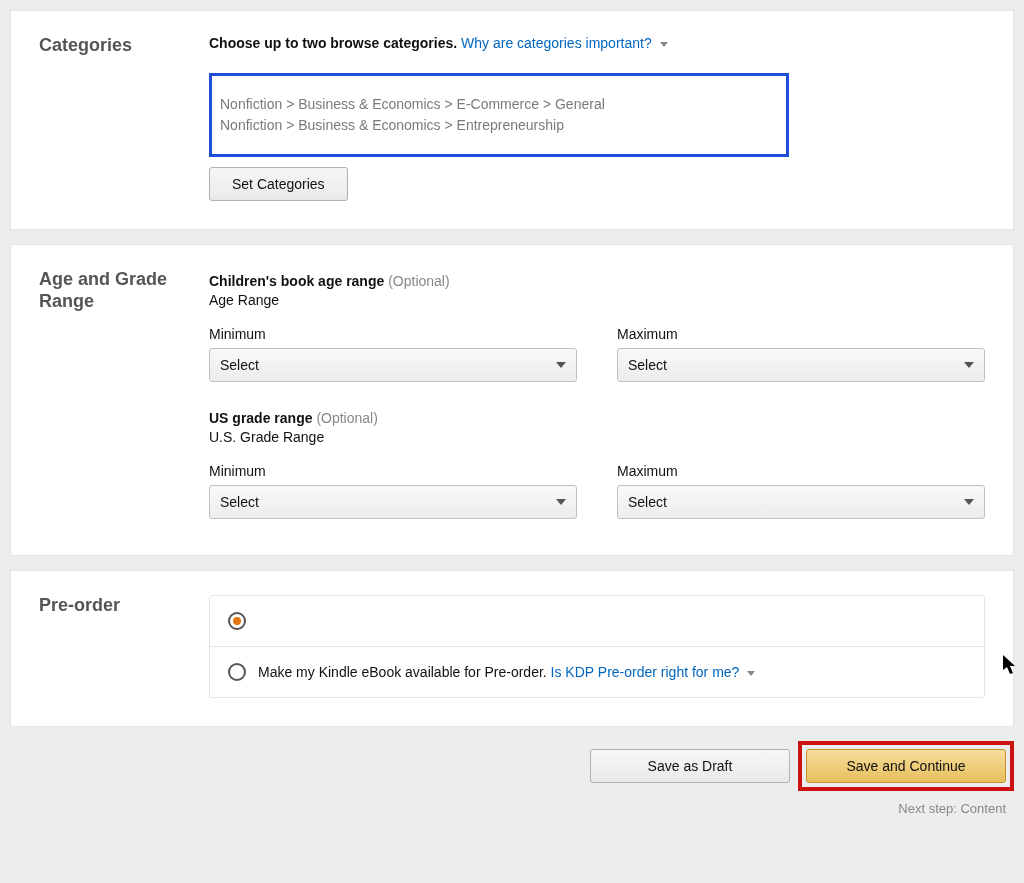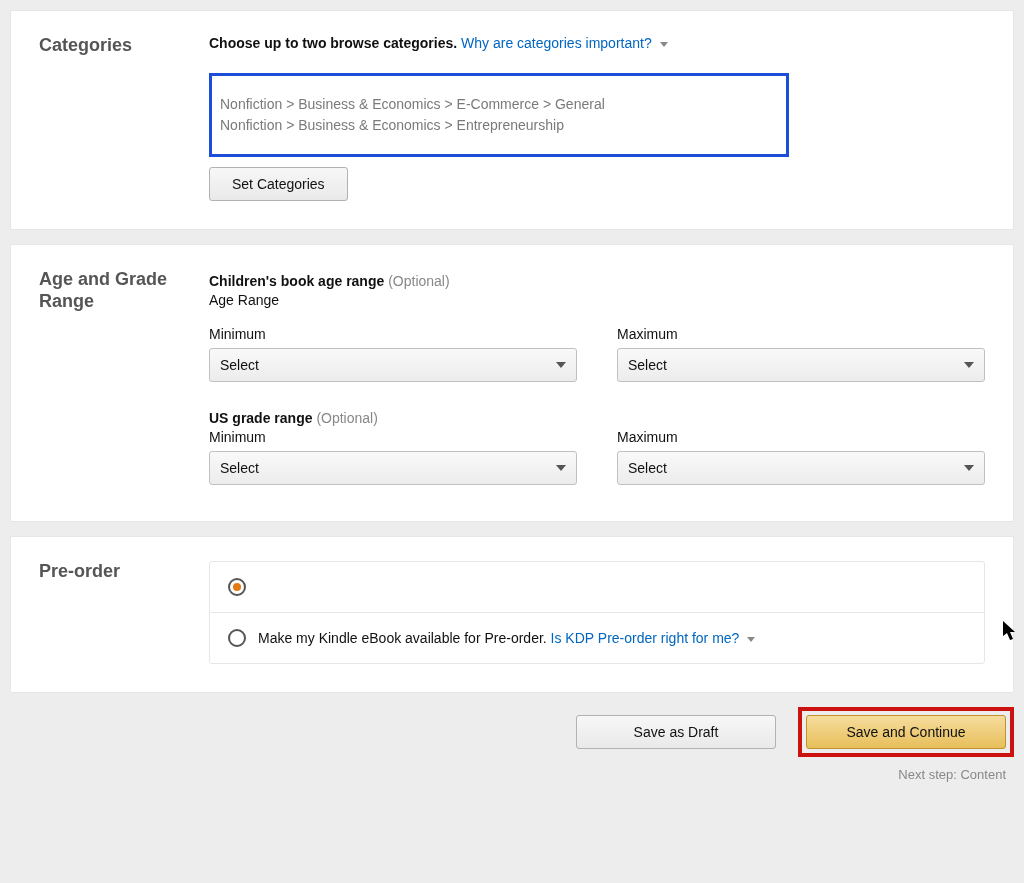--- a/index.html
+++ b/index.html
@@ -152,21 +152,21 @@
     background: #e47911;
     border-radius: 50%;
   }
   .radio-label { font-weight: 700; }
   .radio-label.unchecked { font-weight: 400; }
   .footer {
     margin: 6px 10px 10px 10px;
     display: flex;
     justify-content: flex-end;
     align-items: center;
-    gap: 22px;
+    gap: 8px;
   }
   .red-frame {
     border: 4px solid #cc1111;
     padding: 4px;
     display: inline-flex;
   }
   .next-step {
     text-align: right;
     margin: 4px 18px 14px 10px;
     color: #888;
@@ -230,20 +230,21 @@
             <span>Select</span>
             <span class="chev"></span>
           </div>
         </div>
       </div>
 
       <div class="sub-heading" style="margin-top:28px;">
         <span>US grade range</span>
         <span class="optional">(Optional)</span>
       </div>
+      <div class="sub2">U.S. Grade Range</div>
 
       <div class="field-cols" style="margin-bottom:8px;">
         <div class="field-col">
           <div class="field-label">Minimum</div>
           <div class="select">
             <span>Select</span>
             <span class="chev"></span>
           </div>
         </div>
         <div class="field-col">

